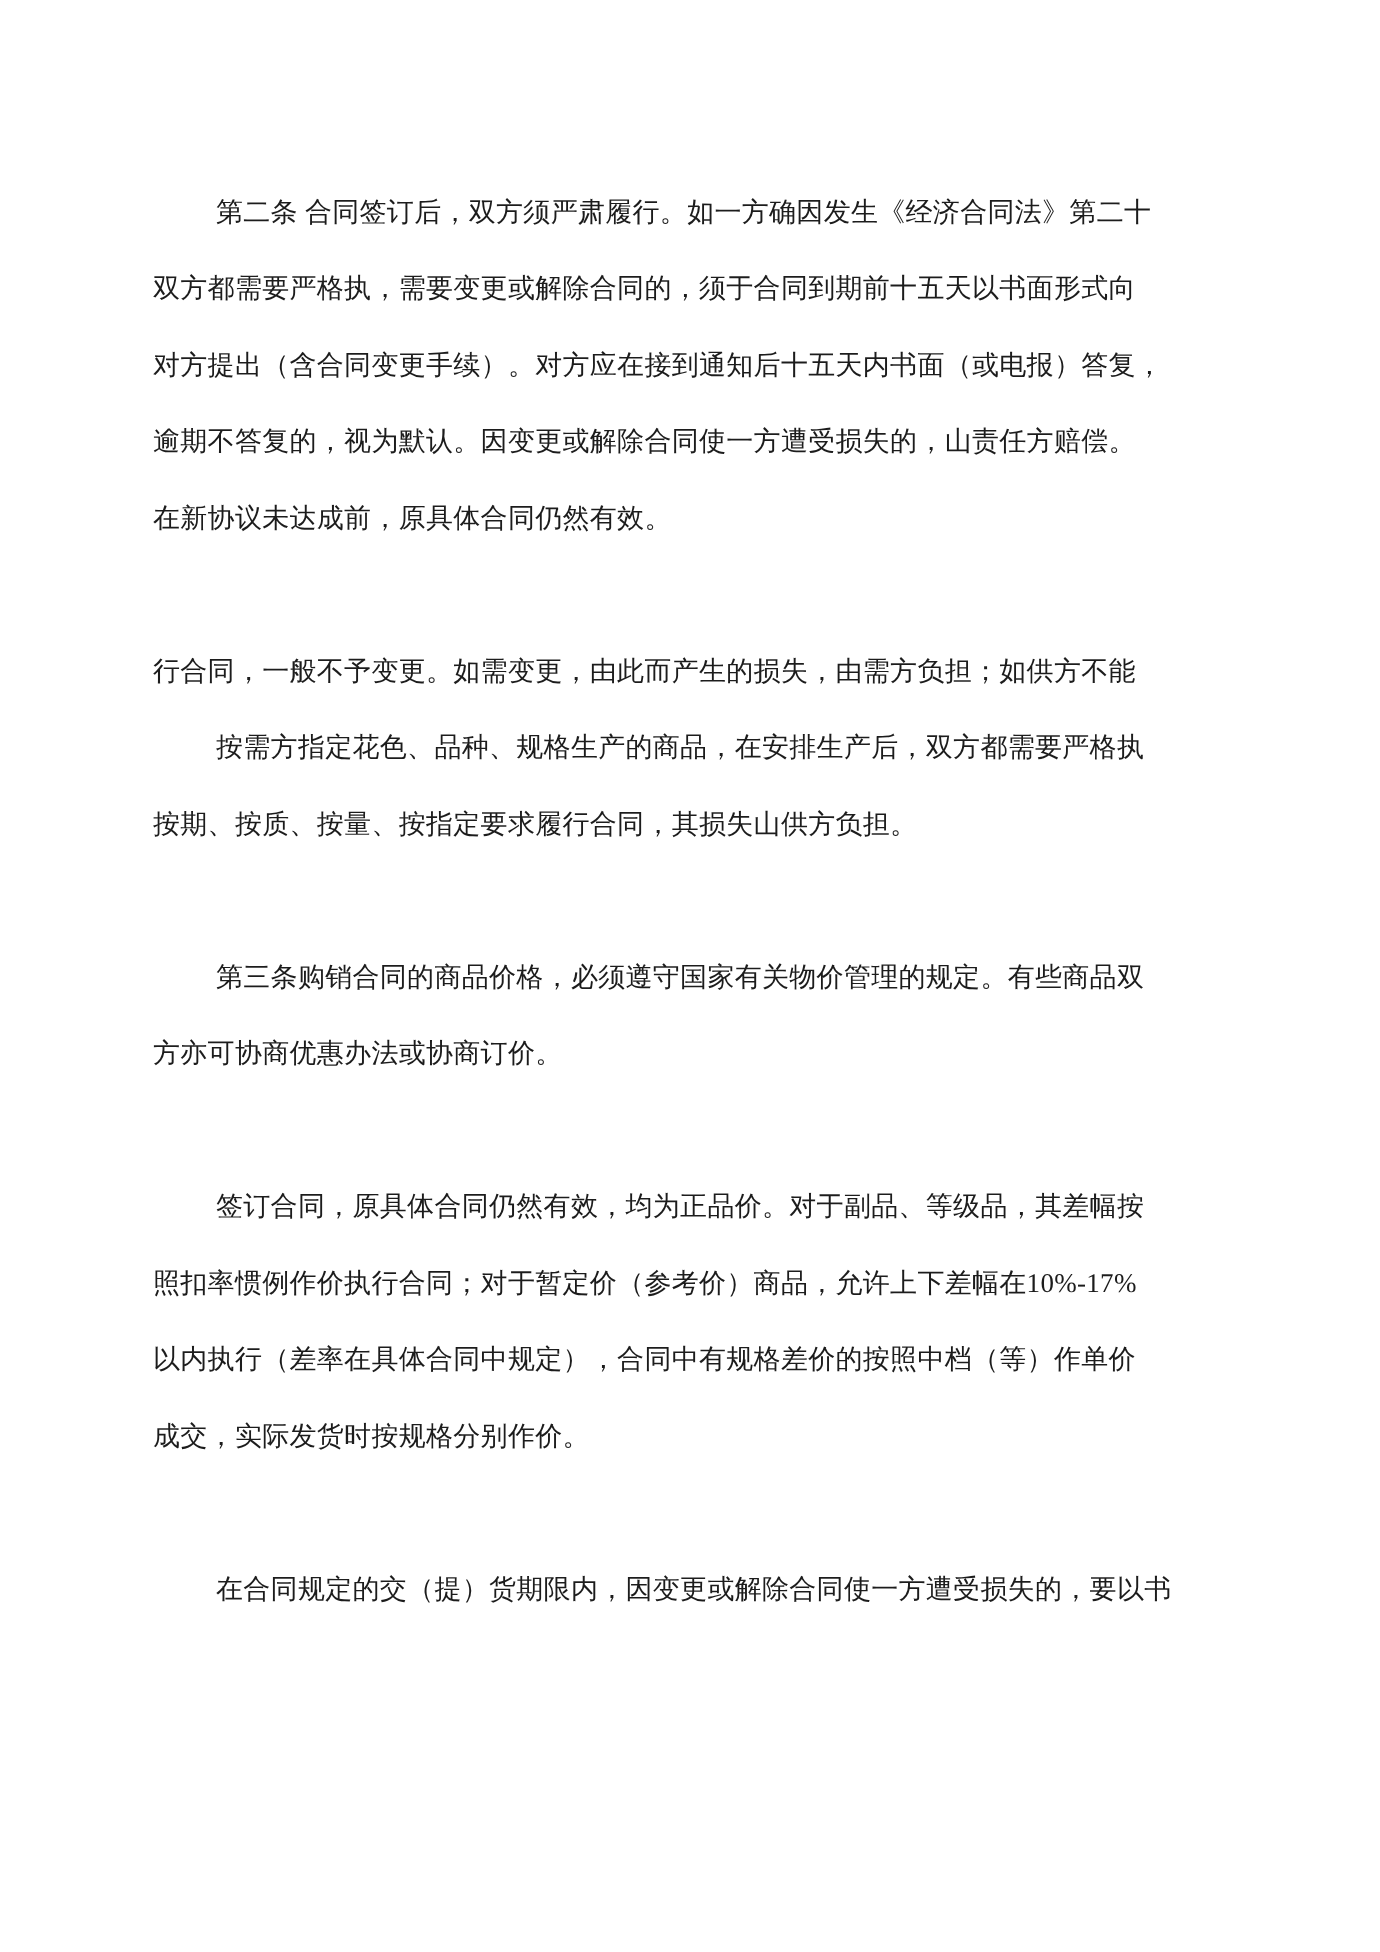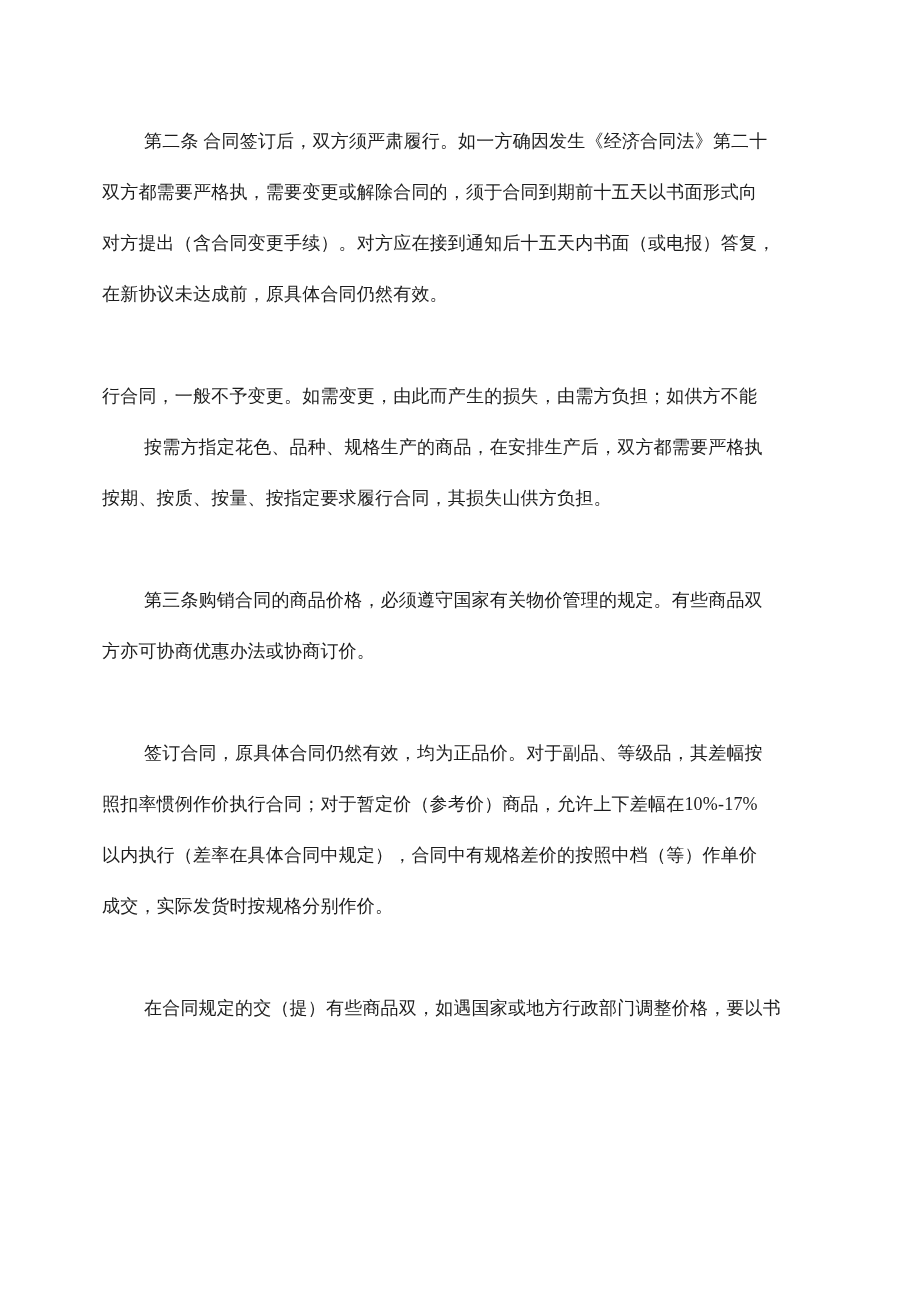--- a/index.html
+++ b/index.html
@@ -41,34 +41,35 @@
 </style>
 </head>
 <body>
 
 <div class="page">
   <div class="doc" id="doc">
       <div class="paragraph">
         <div class="text-line indent">第二条 合同签订后，双方须严肃履行。如一方确因发生《经济合同法》第二十</div>
         <div class="text-line">双方都需要严格执，需要变更或解除合同的，须于合同到期前十五天以书面形式向</div>
         <div class="text-line">对方提出（含合同变更手续）。对方应在接到通知后十五天内书面（或电报）答复，</div>
+        <div class="text-line">逾期不答复的，视为默认。因变更或解除合同使一方遭受损失的，山责任方赔偿。</div>
         <div class="text-line">在新协议未达成前，原具体合同仍然有效。</div>
       </div>
       <div class="paragraph">
         <div class="text-line">行合同，一般不予变更。如需变更，由此而产生的损失，由需方负担；如供方不能</div>
         <div class="text-line indent">按需方指定花色、品种、规格生产的商品，在安排生产后，双方都需要严格执</div>
         <div class="text-line">按期、按质、按量、按指定要求履行合同，其损失山供方负担。</div>
       </div>
       <div class="paragraph">
         <div class="text-line indent">第三条购销合同的商品价格，必须遵守国家有关物价管理的规定。有些商品双</div>
         <div class="text-line">方亦可协商优惠办法或协商订价。</div>
       </div>
       <div class="paragraph">
         <div class="text-line indent">签订合同，原具体合同仍然有效，均为正品价。对于副品、等级品，其差幅按</div>
         <div class="text-line">照扣率惯例作价执行合同；对于暂定价（参考价）商品，允许上下差幅在10%-17%</div>
         <div class="text-line">以内执行（差率在具体合同中规定），合同中有规格差价的按照中档（等）作单价</div>
         <div class="text-line">成交，实际发货时按规格分别作价。</div>
       </div>
       <div class="paragraph">
-        <div class="text-line indent">在合同规定的交（提）有些商品双，如遇国家或地方行政部门调整价格，要以书</div>
+        <div class="text-line indent">在合同规定的交（提）货期限内，因变更或解除合同使一方遭受损失的，要以书</div>
       </div>
     </div>
 </div>
 
 </body></html>

